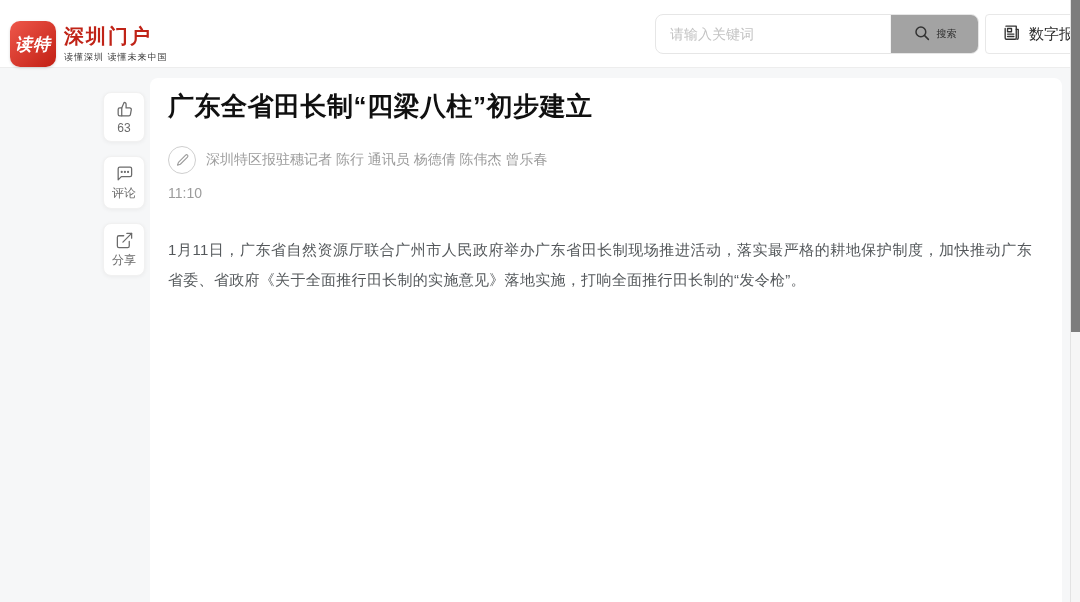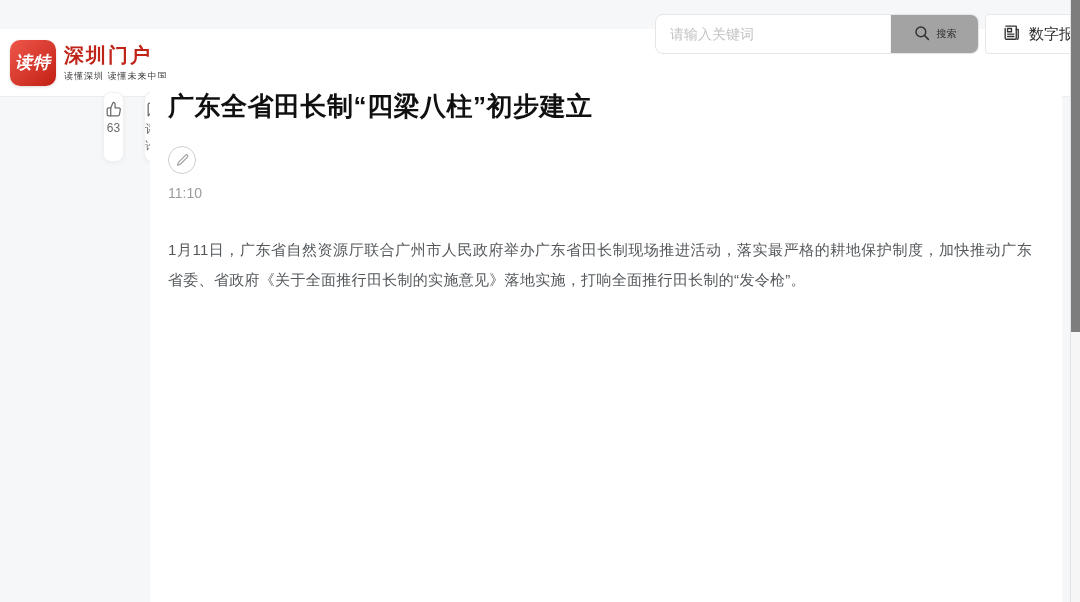--- a/index.html
+++ b/index.html
@@ -7,21 +7,21 @@
   body {
     font-family: "Liberation Sans", sans-serif;
     background: #f6f7f8;
     position: relative;
     color: #222;
   }
   
   .header {
     position: absolute; left: 0; top: 0; width: 1070px; height: 68px;
     background: #fff; border-bottom: 1px solid #ededed;
-    display: flex; align-items: center; padding-left: 10px; margin-top: 29px;
+    display: flex; align-items: flex-end; padding-left: 10px;
   }
   .logo-group { display: flex; align-items: center; }
   .logo-box {
     width: 46px; height: 46px; border-radius: 10px;
     background: linear-gradient(135deg, #ee574a 0%, #c21f14 100%);
     color: #fff; display: flex; align-items: center; justify-content: center;
     font-size: 17px; font-weight: 700; font-style: italic; letter-spacing: 1px;
     box-shadow: 0 1px 3px rgba(0,0,0,.15);
   }
   .brand-text { margin-left: 8px; }
@@ -65,21 +65,21 @@
   }
   .scrollbar-thumb { position: absolute; top: 0; left: 0; width: 9px; height: 332px; background: #7d7d7d; }
   
   .content-card {
     position: absolute; left: 150px; top: 78px; width: 912px; height: 524px;
     background: #fff; border-radius: 8px 8px 0 0;
     padding: 12px 30px 16px 18px;
   }
   .fab-col {
     position: absolute; left: 103px; top: 92px; width: 42px;
-    display: flex; gap: 20px;
+    display: flex; flex-direction: column; gap: 14px;
   }
   .fab {
     background: #fff; border: 1px solid #f1f1f1; border-radius: 8px;
     box-shadow: 0 1px 4px rgba(0,0,0,.05);
     display: flex; flex-direction: column; align-items: center;
     padding: 7px 0 6px; gap: 2px; cursor: pointer;
     color: #6b6b6b; font-size: 12px;
   }
   .fab svg { display: block; }
   
@@ -171,20 +171,21 @@
 </div>
 
 <div class="content-card">
   <h1 class="article-title">广东全省田长制“四梁八柱”初步建立</h1>
   <div class="byline">
     <span class="byline-icon">
       <svg width="15" height="15" viewBox="0 0 24 24" fill="none" stroke="#9c9c9c" stroke-width="1.8" stroke-linecap="round" stroke-linejoin="round">
         <path d="M17 3.5a2.1 2.1 0 0 1 3 3L8.5 18 4 19.5 5.5 15z"></path>
       </svg>
     </span>
+    <span>深圳特区报驻穗记者 陈行 通讯员 杨德倩 陈伟杰 曾乐春</span>
   </div>
   <div class="time">11:10</div>
   <div class="article-body">
     <p>1月11日，广东省自然资源厅联合广州市人民政府举办广东省田长制现场推进活动，落实最严格的耕地保护制度，加快推动广东省委、省政府《关于全面推行田长制的实施意见》落地实施，打响全面推行田长制的“发令枪”。</p>
   </div>
 </div>
 
 <div class="scrollbar">
   <div class="scrollbar-thumb"></div>
 </div>

